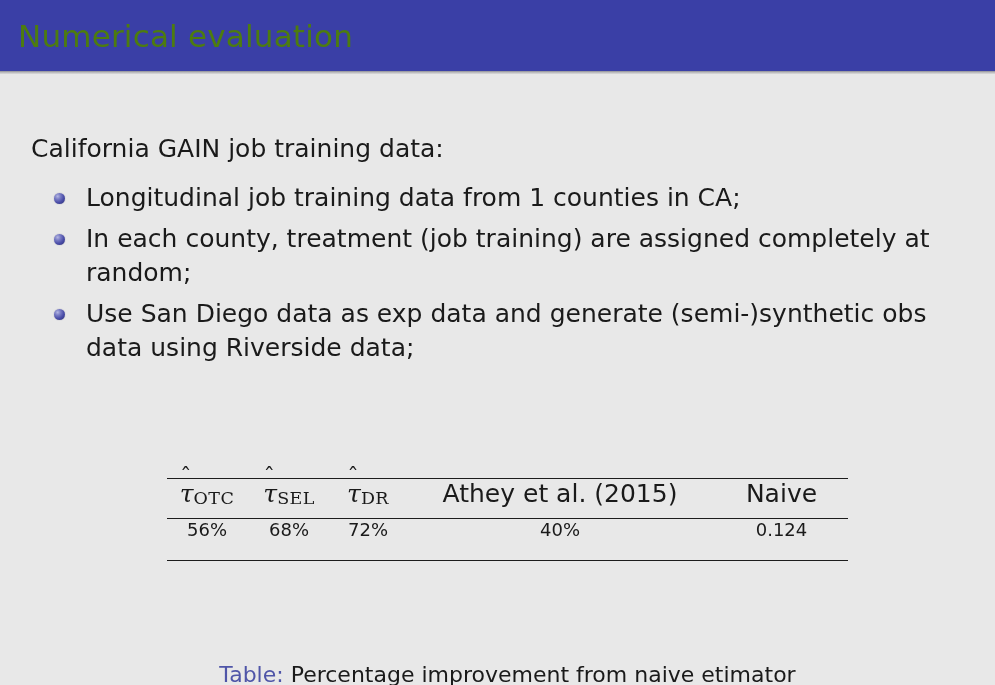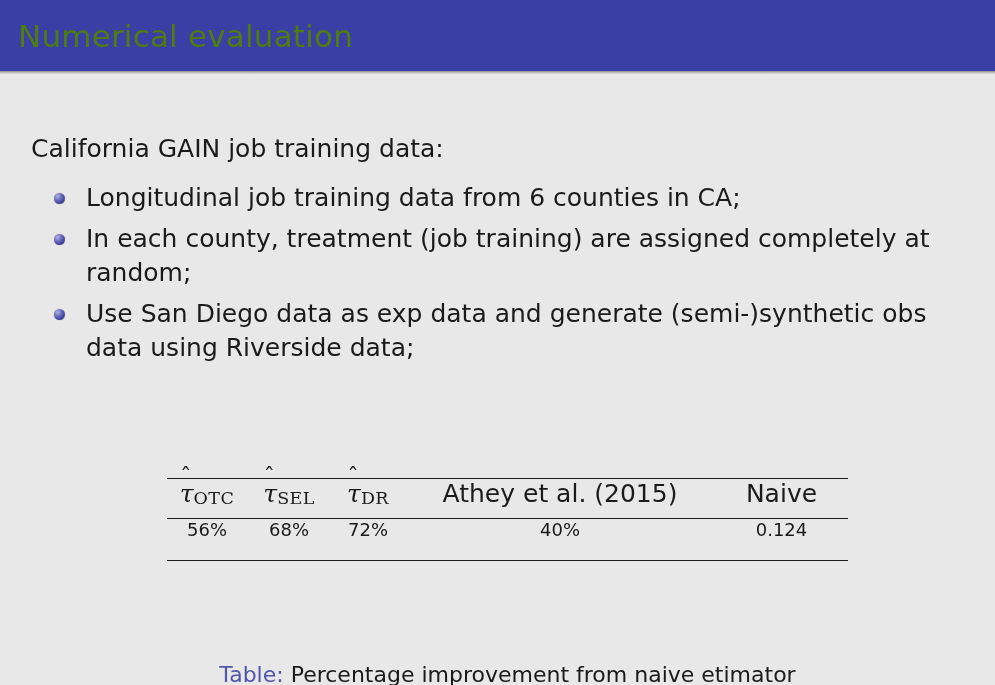--- a/index.html
+++ b/index.html
@@ -190,21 +190,21 @@
 <div class="frametitle">Numerical evaluation</div>
 
 <div class="content">
 
   <div class="intro-line">California GAIN job training data:</div>
 
   <div class="bullet-list">
 
     <div class="bullet-item">
       <span class="ball"></span>
-      <span class="bullet-text">Longitudinal job training data from 6 counties in CA;</span>
+      <span class="bullet-text">Longitudinal job training data from 1 counties in CA;</span>
     </div>
 
     <div class="bullet-item">
       <span class="ball"></span>
       <span class="bullet-text">In each county, treatment (job training) are assigned completely at random;</span>
     </div>
 
     <div class="bullet-item">
       <span class="ball"></span>
       <span class="bullet-text">Use San Diego data as exp data and generate (semi-)synthetic obs data using Riverside data;</span>

